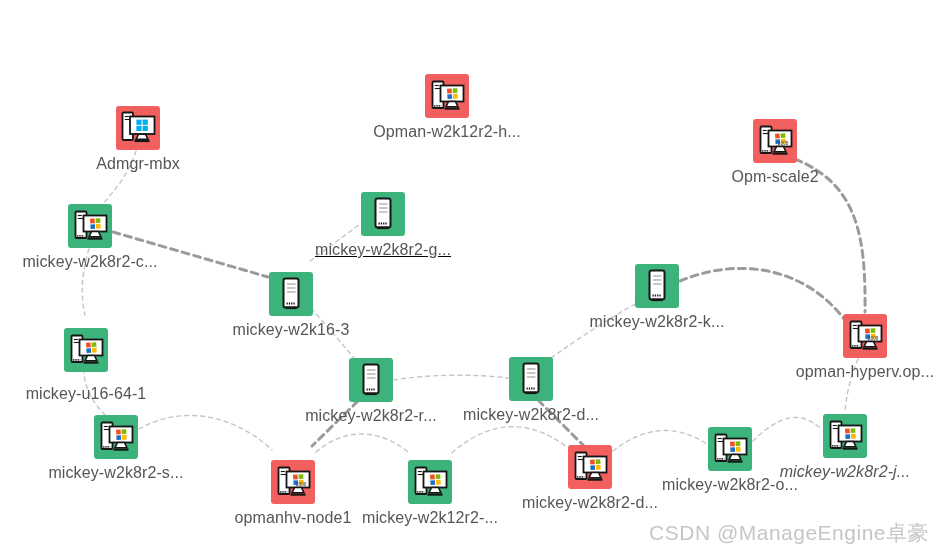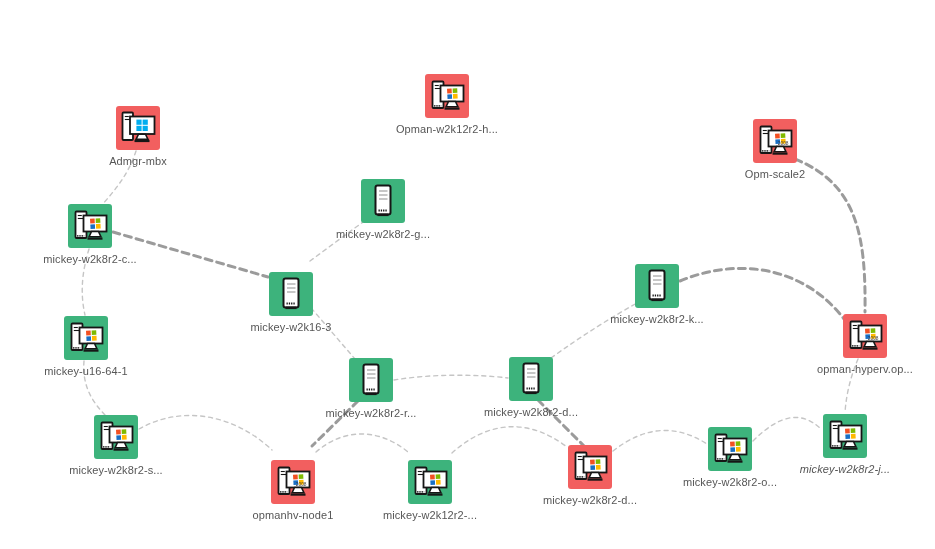--- a/index.html
+++ b/index.html
@@ -29,21 +29,21 @@
     z-index: 2;
     cursor: pointer;
   }
   .node-icon {
     width: 44px;
     height: 44px;
     display: block;
   }
   .node-label {
     margin-top: 5px;
-    font-size: 11px;
+    font-size: 16px;
     color: #565656;
     white-space: nowrap;
     letter-spacing: 0.1px;
   }
   #watermark {
     position: absolute;
     right: 6px;
     bottom: 2px;
     font-size: 21px;
     color: #c6c6c6;
@@ -153,21 +153,21 @@
               <rect x="5.6" y="0" width="4.6" height="4.6" fill="#7fba00"></rect>
               <rect x="0" y="5.6" width="4.6" height="4.6" fill="#1a6fc4"></rect>
               <rect x="5.6" y="5.6" width="4.6" height="4.6" fill="#ffb900"></rect>
             </g>
             <path d="M 23.5 27.5 h 7 l 2.4 5.2 h -11.8 z" fill="#ffffff" stroke="#161616" stroke-width="1.6"></path>
             <line x1="19.5" y1="34.6" x2="34.5" y2="34.6" stroke="#161616" stroke-width="2.2"></line>
           </svg>
         </span>
         <span class="node-label">mickey-w2k8r2-c...</span>
       </div>
-      <div class="node" style="left: 298px; top: 179px;">
+      <div class="node" style="left: 298px; top: 192px; text-decoration: underline;">
         <span>
           <svg class="node-icon" viewBox="0 0 44 44" xmlns="http://www.w3.org/2000/svg">
             <rect x="0" y="0" width="44" height="44" rx="3" fill="#3db37c"></rect>
             <rect x="14.5" y="6.5" width="15" height="29" rx="2" fill="#ffffff" stroke="#161616" stroke-width="2"></rect>
             <line x1="18" y1="12" x2="26.5" y2="12" stroke="#b9b9b9" stroke-width="1.6"></line>
             <line x1="18" y1="16" x2="26.5" y2="16" stroke="#b9b9b9" stroke-width="1.6"></line>
             <line x1="18" y1="20" x2="26.5" y2="20" stroke="#b9b9b9" stroke-width="1.6"></line>
             <line x1="17.5" y1="31.5" x2="26.5" y2="31.5" stroke="#161616" stroke-width="2.2" stroke-dasharray="1.3 1"></line>
             <rect x="16.5" y="34.5" width="11" height="2.6" fill="#161616"></rect>
           </svg>
@@ -181,21 +181,21 @@
             <rect x="14.5" y="6.5" width="15" height="29" rx="2" fill="#ffffff" stroke="#161616" stroke-width="2"></rect>
             <line x1="18" y1="12" x2="26.5" y2="12" stroke="#b9b9b9" stroke-width="1.6"></line>
             <line x1="18" y1="16" x2="26.5" y2="16" stroke="#b9b9b9" stroke-width="1.6"></line>
             <line x1="18" y1="20" x2="26.5" y2="20" stroke="#b9b9b9" stroke-width="1.6"></line>
             <line x1="17.5" y1="31.5" x2="26.5" y2="31.5" stroke="#161616" stroke-width="2.2" stroke-dasharray="1.3 1"></line>
             <rect x="16.5" y="34.5" width="11" height="2.6" fill="#161616"></rect>
           </svg>
         </span>
         <span class="node-label">mickey-w2k16-3</span>
       </div>
-      <div class="node" style="left: 1px; top: 316px;">
+      <div class="node" style="left: 1px; top: 328px; gap: 8px;">
         <span>
           <svg class="node-icon" viewBox="0 0 44 44" xmlns="http://www.w3.org/2000/svg">
             <rect x="0" y="0" width="44" height="44" rx="3" fill="#3db37c"></rect>
             <rect x="7.5" y="7.5" width="11" height="26.5" rx="1" fill="#ffffff" stroke="#161616" stroke-width="1.8"></rect>
             <line x1="9.8" y1="11.5" x2="13.8" y2="11.5" stroke="#161616" stroke-width="1.1"></line>
             <line x1="9.8" y1="14.5" x2="15.8" y2="14.5" stroke="#161616" stroke-width="1.1"></line>
             <line x1="9.2" y1="31.8" x2="16.2" y2="31.8" stroke="#161616" stroke-width="1.8" stroke-dasharray="1.2 1"></line>
             <rect x="15.5" y="11.5" width="23" height="16" fill="#ffffff" stroke="#161616" stroke-width="1.8"></rect>
             <g transform="translate(22,14.8) rotate(-3)">
               <rect x="0" y="0" width="4.6" height="4.6" fill="#f25022"></rect>
@@ -394,13 +394,14 @@
               <rect x="0" y="5.6" width="4.6" height="4.6" fill="#1a6fc4"></rect>
               <rect x="5.6" y="5.6" width="4.6" height="4.6" fill="#ffb900"></rect>
             </g>
             <path d="M 23.5 27.5 h 7 l 2.4 5.2 h -11.8 z" fill="#ffffff" stroke="#161616" stroke-width="1.6"></path>
             <line x1="19.5" y1="34.6" x2="34.5" y2="34.6" stroke="#161616" stroke-width="2.2"></line>
           </svg>
         </span>
         <span class="node-label">mickey-w2k8r2-j...</span>
       </div>
     </div>
+  <div id="watermark">CSDN @ManageEngine卓豪</div>
 </div>
 
 </body></html>

